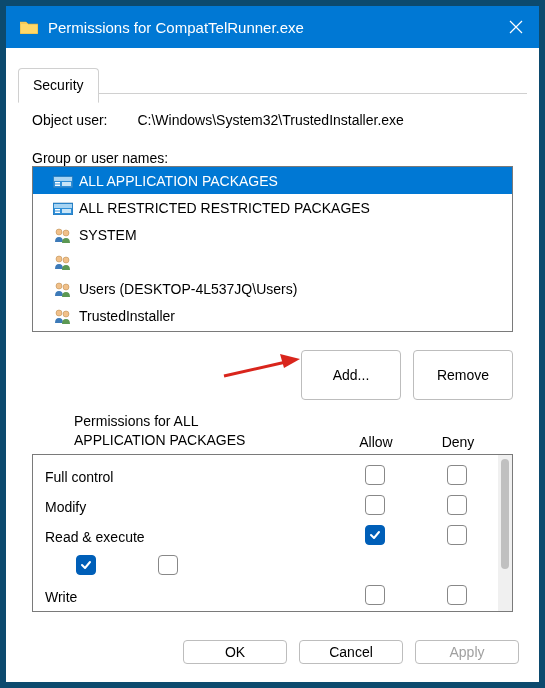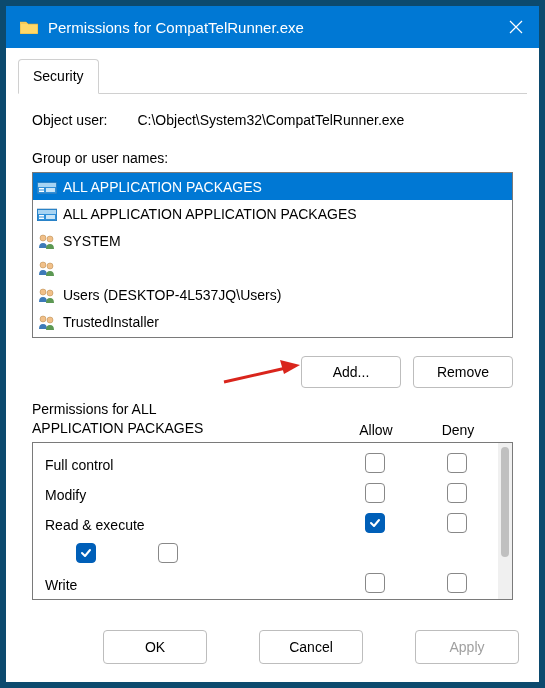--- a/index.html
+++ b/index.html
@@ -5,47 +5,47 @@
   * { box-sizing: border-box; font-family: "Segoe UI", Tahoma, sans-serif; }
   body { margin: 0; background: #fff; width: 545px; height: 688px; overflow: hidden; }
   .window { width: 545px; height: 688px; border: 6px solid #0c4a6e; background: #fff; display: flex; flex-direction: column; }
   .titlebar { height: 42px; background: #0078d4; display: flex; align-items: center; color: #fff; font-size: 15px; }
   .titlebar .folder-icon { width: 18px; height: 14px; margin-left: 14px; margin-right: 10px; }
   .titlebar .title-text { flex: 1; }
   .titlebar .close-btn { width: 46px; height: 42px; display: flex; align-items: center; justify-content: center; cursor: pointer; }
   .titlebar .close-btn svg { stroke: #fff; }
   .body { flex: 1; padding: 10px 12px 0 12px; display: flex; flex-direction: column; }
   .tabstrip { display: flex; border-bottom: 1px solid #d0d0d0; }
-  .tab { padding: 8px 14px 9px 14px; font-size: 14px; border: 1px solid #d0d0d0; border-bottom: 1px solid #fff; border-radius: 4px 4px 0 0; background: #fff; position: relative; top: 1px; cursor: pointer; }
+  .tab { padding: 8px 14px 9px 14px; font-size: 14px; border: 1px solid #d0d0d0; border-bottom: 1px solid #fff; border-radius: 4px 4px 0 0; background: #fff; position: relative; top: 10px; cursor: pointer; }
   .content { padding: 18px 14px 10px 14px; flex: 1; display: flex; flex-direction: column; font-size: 14px; }
   .object-row { display: flex; gap: 30px; margin-bottom: 22px; }
   .label { font-size: 14px; }
-  .group-label { margin-bottom: 6px; }
+  .group-label { }
   .listbox { border: 1px solid #7a7a7a; height: 166px; overflow: auto; background: #fff; }
-  .list-item { display: flex; align-items: center; height: 27px; padding-left: 4px; gap: 6px; cursor: pointer; font-size: 14px; }
+  .list-item { display: flex; align-items: center; height: 27px; padding-left: 20px; gap: 6px; cursor: pointer; font-size: 14px; }
   .list-item.selected { background: #0078d4; color: #fff; }
   .list-item .pkg-icon, .list-item .user-icon { width: 20px; height: 16px; display: flex; align-items: center; justify-content: center; }
   .btn-row { display: flex; justify-content: flex-end; gap: 12px; margin-top: 18px; position: relative; }
-  .btn { min-width: 100px; height: 32px; border: 1px solid #bdbdbd; border-radius: 4px; background: #fff; font-size: 14px; cursor: pointer; }
+  .btn { min-width: 100px; height: 50px; border: 1px solid #bdbdbd; border-radius: 4px; background: #fff; font-size: 14px; cursor: pointer; }
   .arrow { position: absolute; left: 190px; top: 4px; pointer-events: none; }
-  .perm-header { display: flex; align-items: flex-end; margin-top: 12px; }
+  .perm-header { display: flex; align-items: flex-end; margin-top: 12px; margin-left: 42px; }
   .perm-header .ph-label { flex: 1; line-height: 1.35; }
   .perm-header .col { width: 82px; text-align: center; }
   .perm-box { border: 1px solid #7a7a7a; height: 158px; margin-top: 4px; display: flex; }
   .perm-rows { flex: 1; overflow: hidden; }
   .perm-row { display: flex; align-items: flex-end; height: 30px; padding-left: 12px; }
   .perm-row .pname { flex: 1; }
   .perm-row .cell { width: 82px; display: flex; justify-content: center; }
   .chk { width: 20px; height: 20px; border: 1px solid #888; border-radius: 4px; background: #fff; display: inline-flex; align-items: center; justify-content: center; cursor: pointer; }
   .chk.checked { background: #005fb8; border-color: #005fb8; }
   .chk.checked svg { stroke: #fff; }
   .vscroll { width: 14px; background: #f0f0f0; display: flex; align-items: flex-start; justify-content: center; padding-top: 4px; }
   .vscroll .thumb { width: 8px; height: 110px; background: #c0c0c0; border-radius: 4px; }
   .footer { padding: 14px 20px 18px 0; display: flex; justify-content: flex-end; gap: 12px; }
-  .footer .btn { min-width: 104px; height: 34px; margin-left: 40px; }
+  .footer .btn { min-width: 104px; height: 24px; }
   .footer .btn.disabled { color: #a0a0a0; cursor: default; }
 </style>
 </head>
 <body>
 
 <div class="window">
   <div class="titlebar">
     <span class="folder-icon">
       <svg width="18" height="14" viewBox="0 0 18 14">
           <path d="M0 2 h6 l2 2 h10 v10 h-18 z" fill="#ffd869" stroke="#caa63a" stroke-width="0.6"></path>
@@ -61,21 +61,21 @@
   </div>
 
   <div class="body">
     <div class="tabstrip">
       <div class="tab">Security</div>
     </div>
 
     <div class="content">
       <div class="object-row">
         <span class="label">Object user:</span>
-        <span>C:\Object\System32\CompatTelRunner.exe</span>
+        <span>C:\Windows\System32\TrustedInstaller.exe</span>
       </div>
 
       <div class="group-label">Group or user names:</div>
       <div class="listbox" id="groups-list">
           <div class="list-item selected">
             <span class="pkg-icon">
               <svg width="20" height="14" viewBox="0 0 20 14">
                 <rect x="0" y="2" width="20" height="12" fill="#2f8fd8" stroke="#1a5f99" stroke-width="0.5"></rect>
                 <rect x="1" y="3" width="18" height="4" fill="#a7d4f3"></rect>
                 <rect x="2" y="8" width="5" height="1.5" fill="#fff"></rect>
@@ -88,21 +88,21 @@
           <div class="list-item">
             <span class="pkg-icon">
               <svg width="20" height="14" viewBox="0 0 20 14">
                 <rect x="0" y="2" width="20" height="12" fill="#2f8fd8" stroke="#1a5f99" stroke-width="0.5"></rect>
                 <rect x="1" y="3" width="18" height="4" fill="#a7d4f3"></rect>
                 <rect x="2" y="8" width="5" height="1.5" fill="#fff"></rect>
                 <rect x="2" y="10.5" width="5" height="1.5" fill="#fff"></rect>
                 <rect x="9" y="8" width="9" height="4" fill="#c9e5f7"></rect>
               </svg>
             </span>
-            <span>ALL APPLICATION APPLICATION PACKAGES</span>
+            <span>ALL RESTRICTED RESTRICTED PACKAGES</span>
           </div>
           <div class="list-item">
             <span class="user-icon">
               <svg width="18" height="16" viewBox="0 0 18 16">
                 <circle cx="5" cy="5" r="3" fill="#f1c089" stroke="#b38245" stroke-width="0.5"></circle>
                 <path d="M1 15 q0 -5 4 -5 q4 0 4 5 z" fill="#3d7ab8"></path>
                 <circle cx="12" cy="6" r="3" fill="#f1c089" stroke="#b38245" stroke-width="0.5"></circle>
                 <path d="M8 16 q0 -5 4 -5 q4 0 4 5 z" fill="#5c9853"></path>
               </svg>
             </span>

